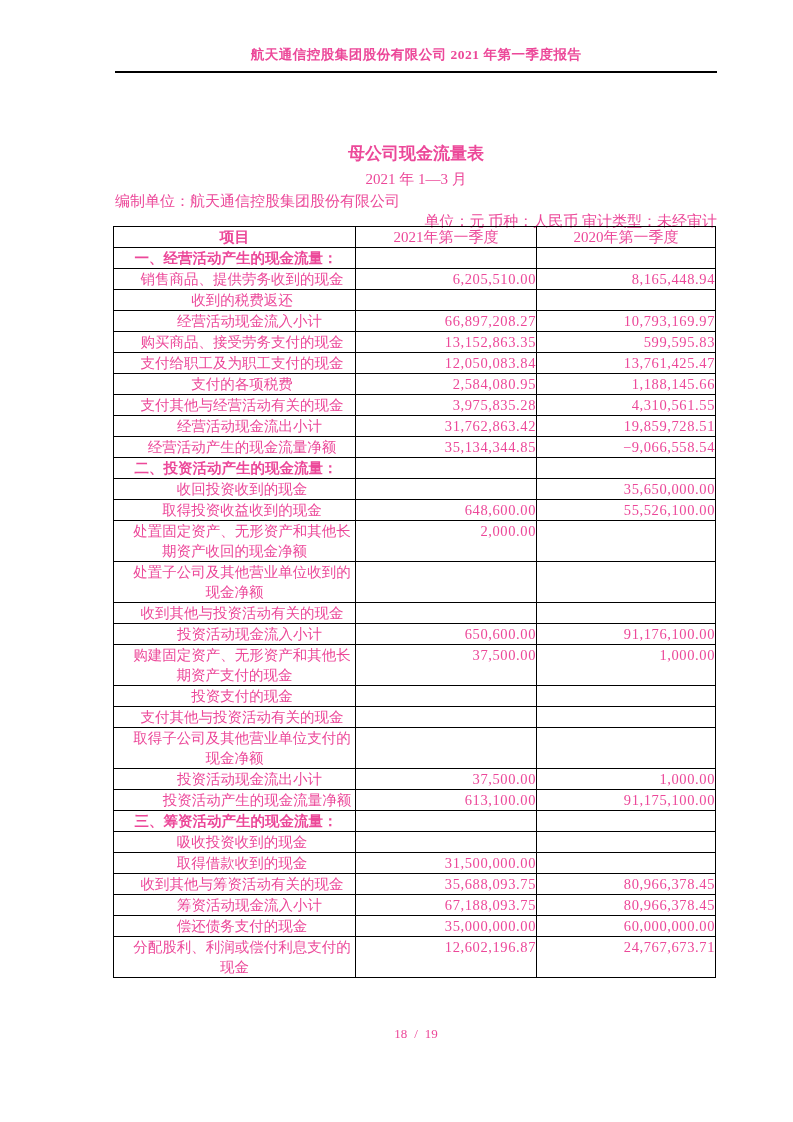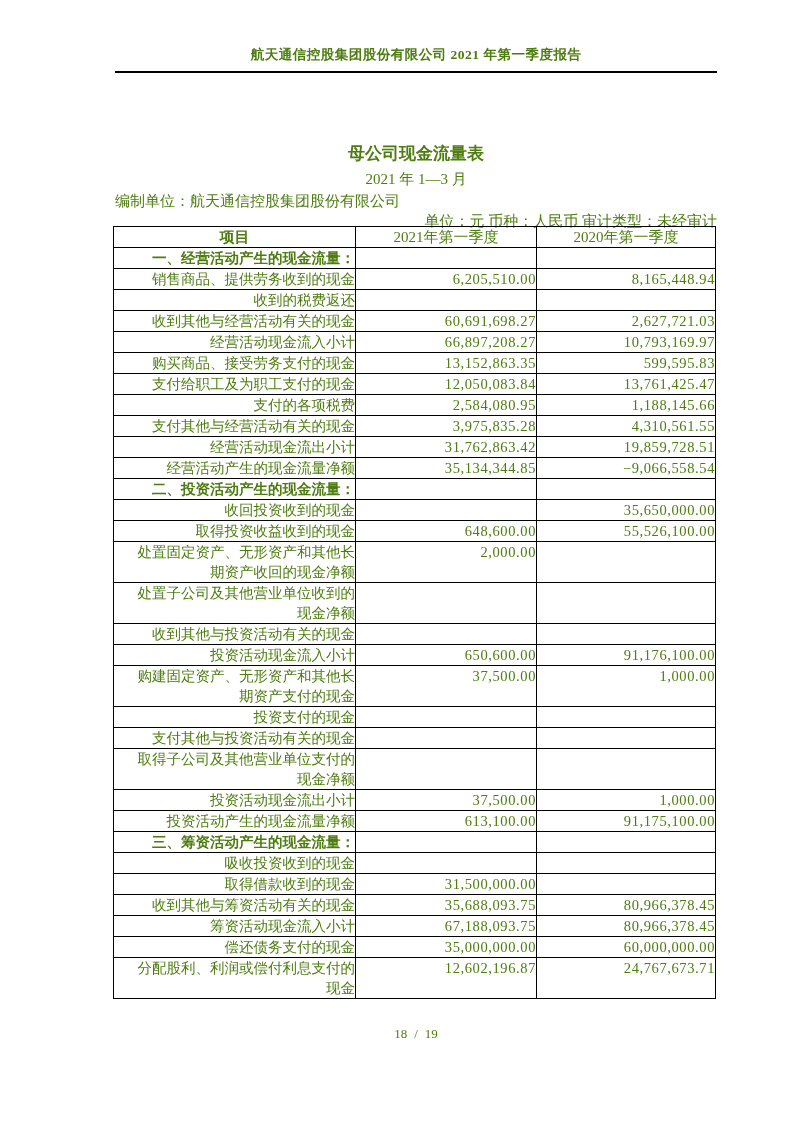--- a/index.html
+++ b/index.html
@@ -1,18 +1,18 @@
 <!DOCTYPE html>
 <html><head>
 <meta charset="utf-8">
 <style>
   html, body { margin:0; padding:0; background:#ffffff; }
   .page {
     position:relative; width:793px; height:1122px; margin:0 auto;
-    background:#ffffff; color:#4d7c0f;
+    background:#ffffff; color:#ec4899;
     font-family:"Liberation Serif","DejaVu Serif",serif;
     overflow:hidden;
   }
   .doc-header {
     position:absolute; top:46px; left:115px; width:602px;
     text-align:center; font-size:13.5px; font-weight:bold;
     padding-bottom:7px; border-bottom:2px solid #000;
     letter-spacing:0.5px;
   }
   .stmt-title {
@@ -39,21 +39,21 @@
     font-size:14.5px;
   }
   table.cashflow th, table.cashflow td {
     border:1.5px solid #000; padding:0; line-height:20px;
     vertical-align:top; overflow:hidden;
   }
   table.cashflow thead th {
     text-align:center; font-size:15px; font-weight:normal;
   }
   table.cashflow thead th.item-col { font-weight:bold; }
-  td.label { text-align:right; padding-left:2px; padding-right:2px; }
+  td.label { text-align:center; padding-left:2px; padding-right:2px; }
   td.num   { text-align:right; padding-right:10px; letter-spacing:0.6px; white-space:nowrap; }
   tr.sec td.label { font-weight:bold; text-indent:3px; }
   td.ind1 { text-indent:15px; }
   td.ind2 { text-indent:30px; }
   td.ind3 { text-indent:45px; }
 
   .page-footer {
     position:absolute; top:1026px; left:115px; width:602px;
     text-align:center; font-size:13px;
   }
@@ -105,25 +105,20 @@
           <td class="label ind1">销售商品、提供劳务收到的现金</td>
           <td class="num">6,205,510.00</td>
           <td class="num">8,165,448.94</td>
         </tr>
         <tr>
           <td class="label ind1">收到的税费返还</td>
           <td class="num"></td>
           <td class="num"></td>
         </tr>
         <tr>
-          <td class="label ind1">收到其他与经营活动有关的现金</td>
-          <td class="num">60,691,698.27</td>
-          <td class="num">2,627,721.03</td>
-        </tr>
-        <tr>
           <td class="label ind2">经营活动现金流入小计</td>
           <td class="num">66,897,208.27</td>
           <td class="num">10,793,169.97</td>
         </tr>
         <tr>
           <td class="label ind1">购买商品、接受劳务支付的现金</td>
           <td class="num">13,152,863.35</td>
           <td class="num">599,595.83</td>
         </tr>
         <tr>

